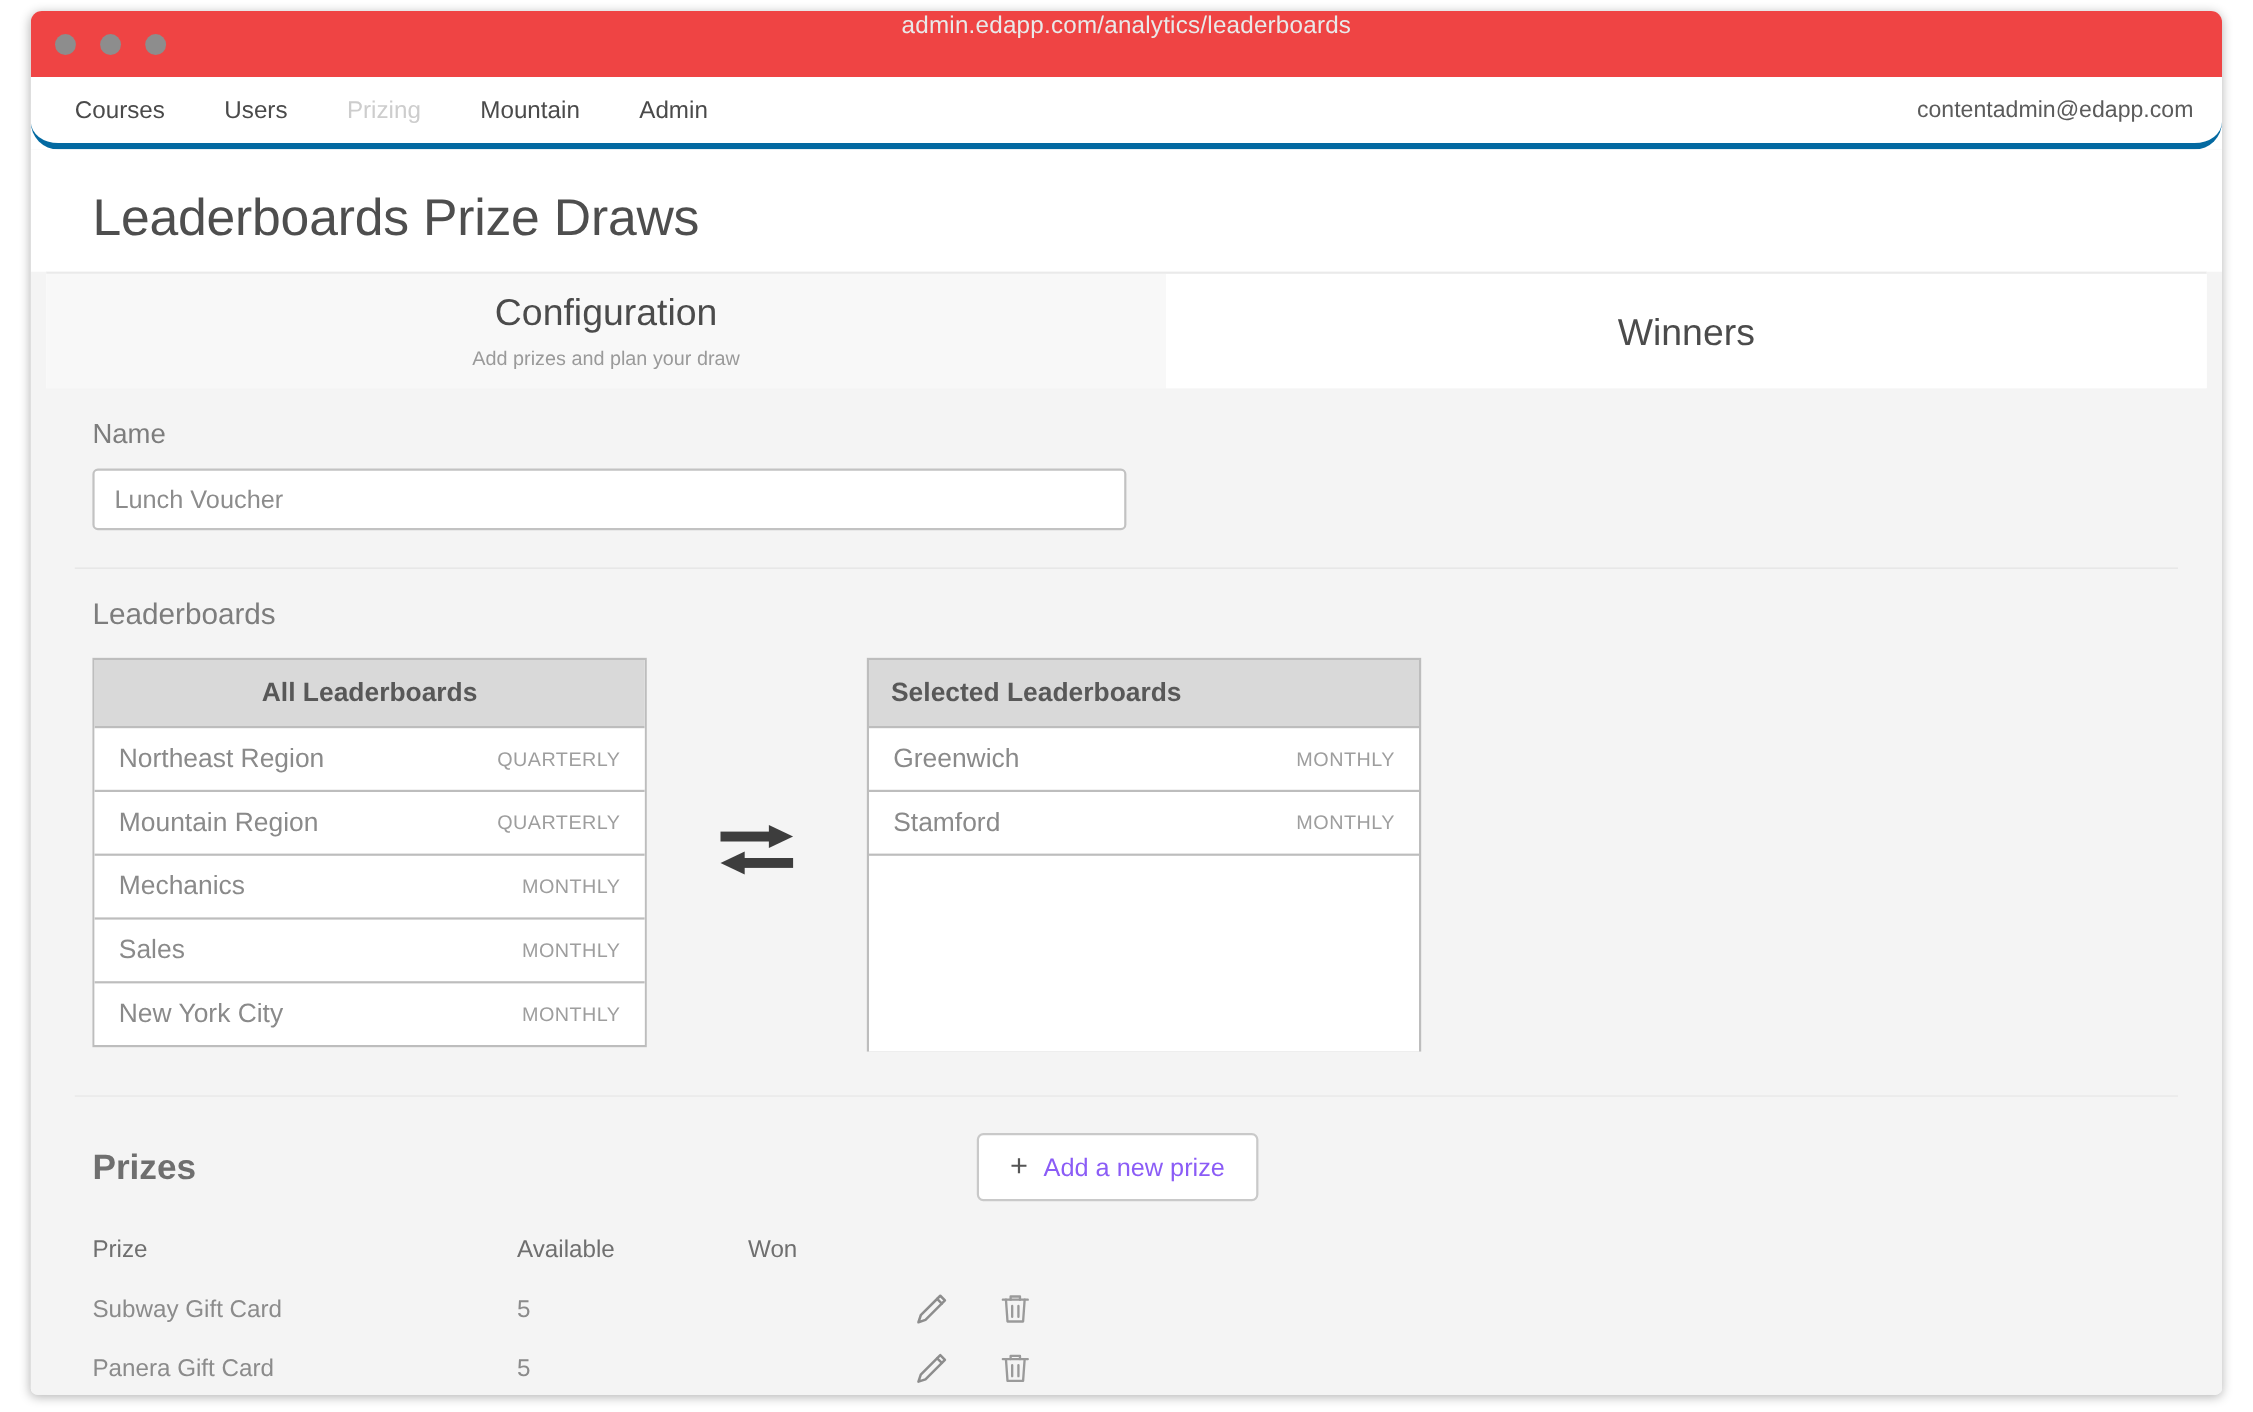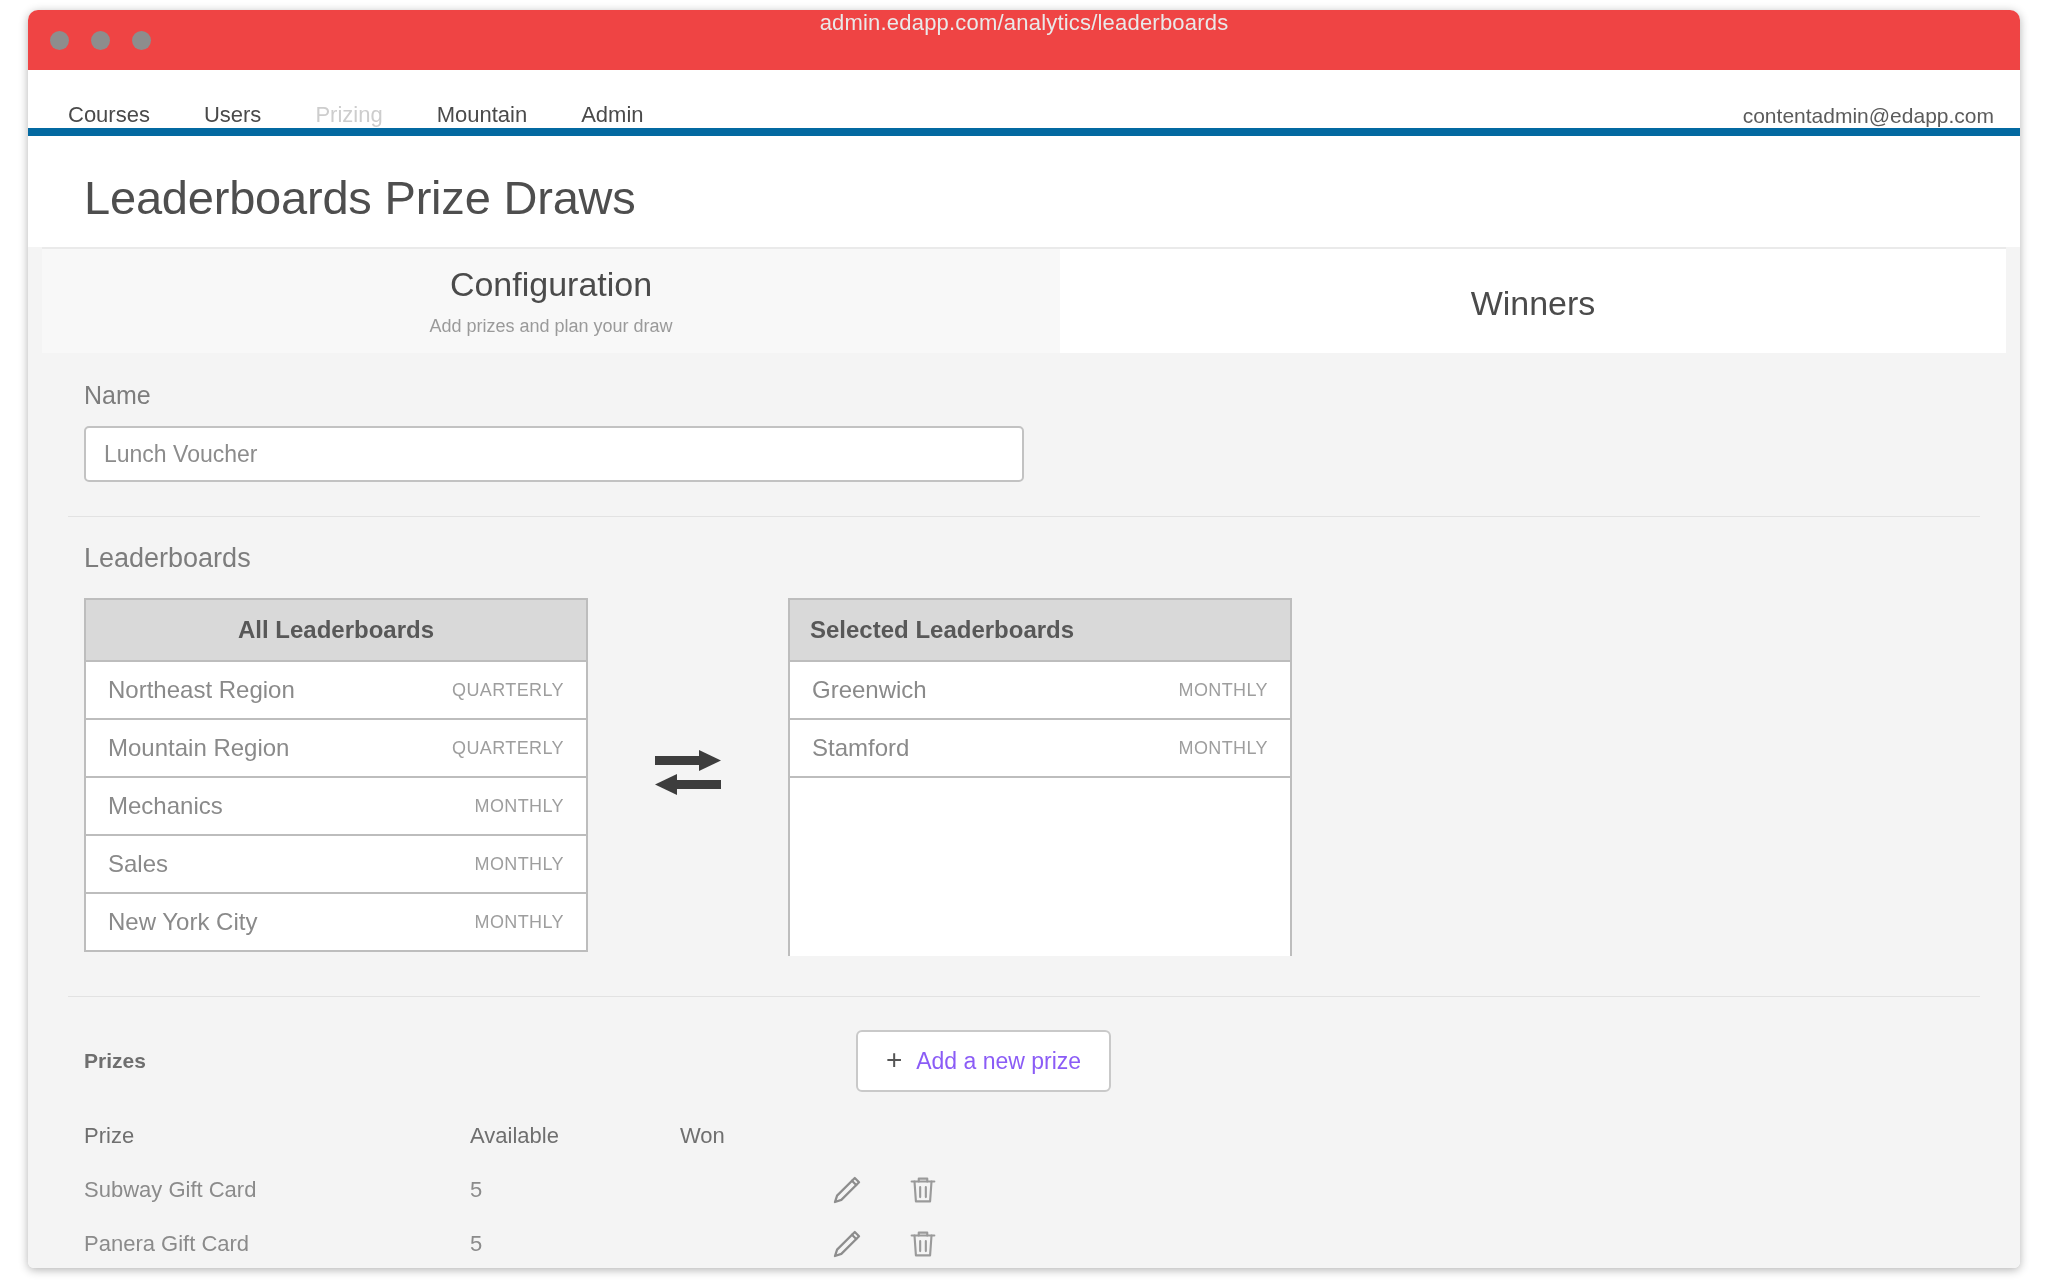--- a/index.html
+++ b/index.html
@@ -55,25 +55,26 @@
     color: #e9e9e9;
     font-size: 22px;
     letter-spacing: 0.2px;
   }
 
   
   #app-nav {
     flex: 0 0 66px;
     height: 66px;
     background: #ffffff;
-    border-bottom: 8px solid #0369a1;
-    display: flex;
-    align-items: flex-end;
+    border-bottom: 6px solid #0369a1;
+    display: flex;
+    align-items: center;
     padding: 0 26px 0 40px;
     position: relative;
+    border-radius: 25px;
   }
   #nav-left { display: flex; align-items: center; gap: 54px; }
   .nav-item {
     font-size: 22px;
     color: #4a4a4a;
     cursor: pointer;
     white-space: nowrap;
   }
   .nav-item.muted { color: #cdcdcd; }
   #nav-account {
@@ -242,21 +243,21 @@
     background: #f4f4f4;
     margin: 0 14px;
     padding: 28px 42px 30px 42px;
   }
   #prizes-head-row {
     display: flex;
     align-items: center;
     height: 72px;
   }
   #prizes-heading {
-    font-size: 21px;
+    font-size: 32px;
     color: #6f6f6f;
     font-weight: bold;
   }
   #add-prize-button {
     margin-left: 710px;
     background: #ffffff;
     border: 2px solid #c9c9c9;
     border-radius: 6px;
     height: 62px;
     padding: 0 28px;

